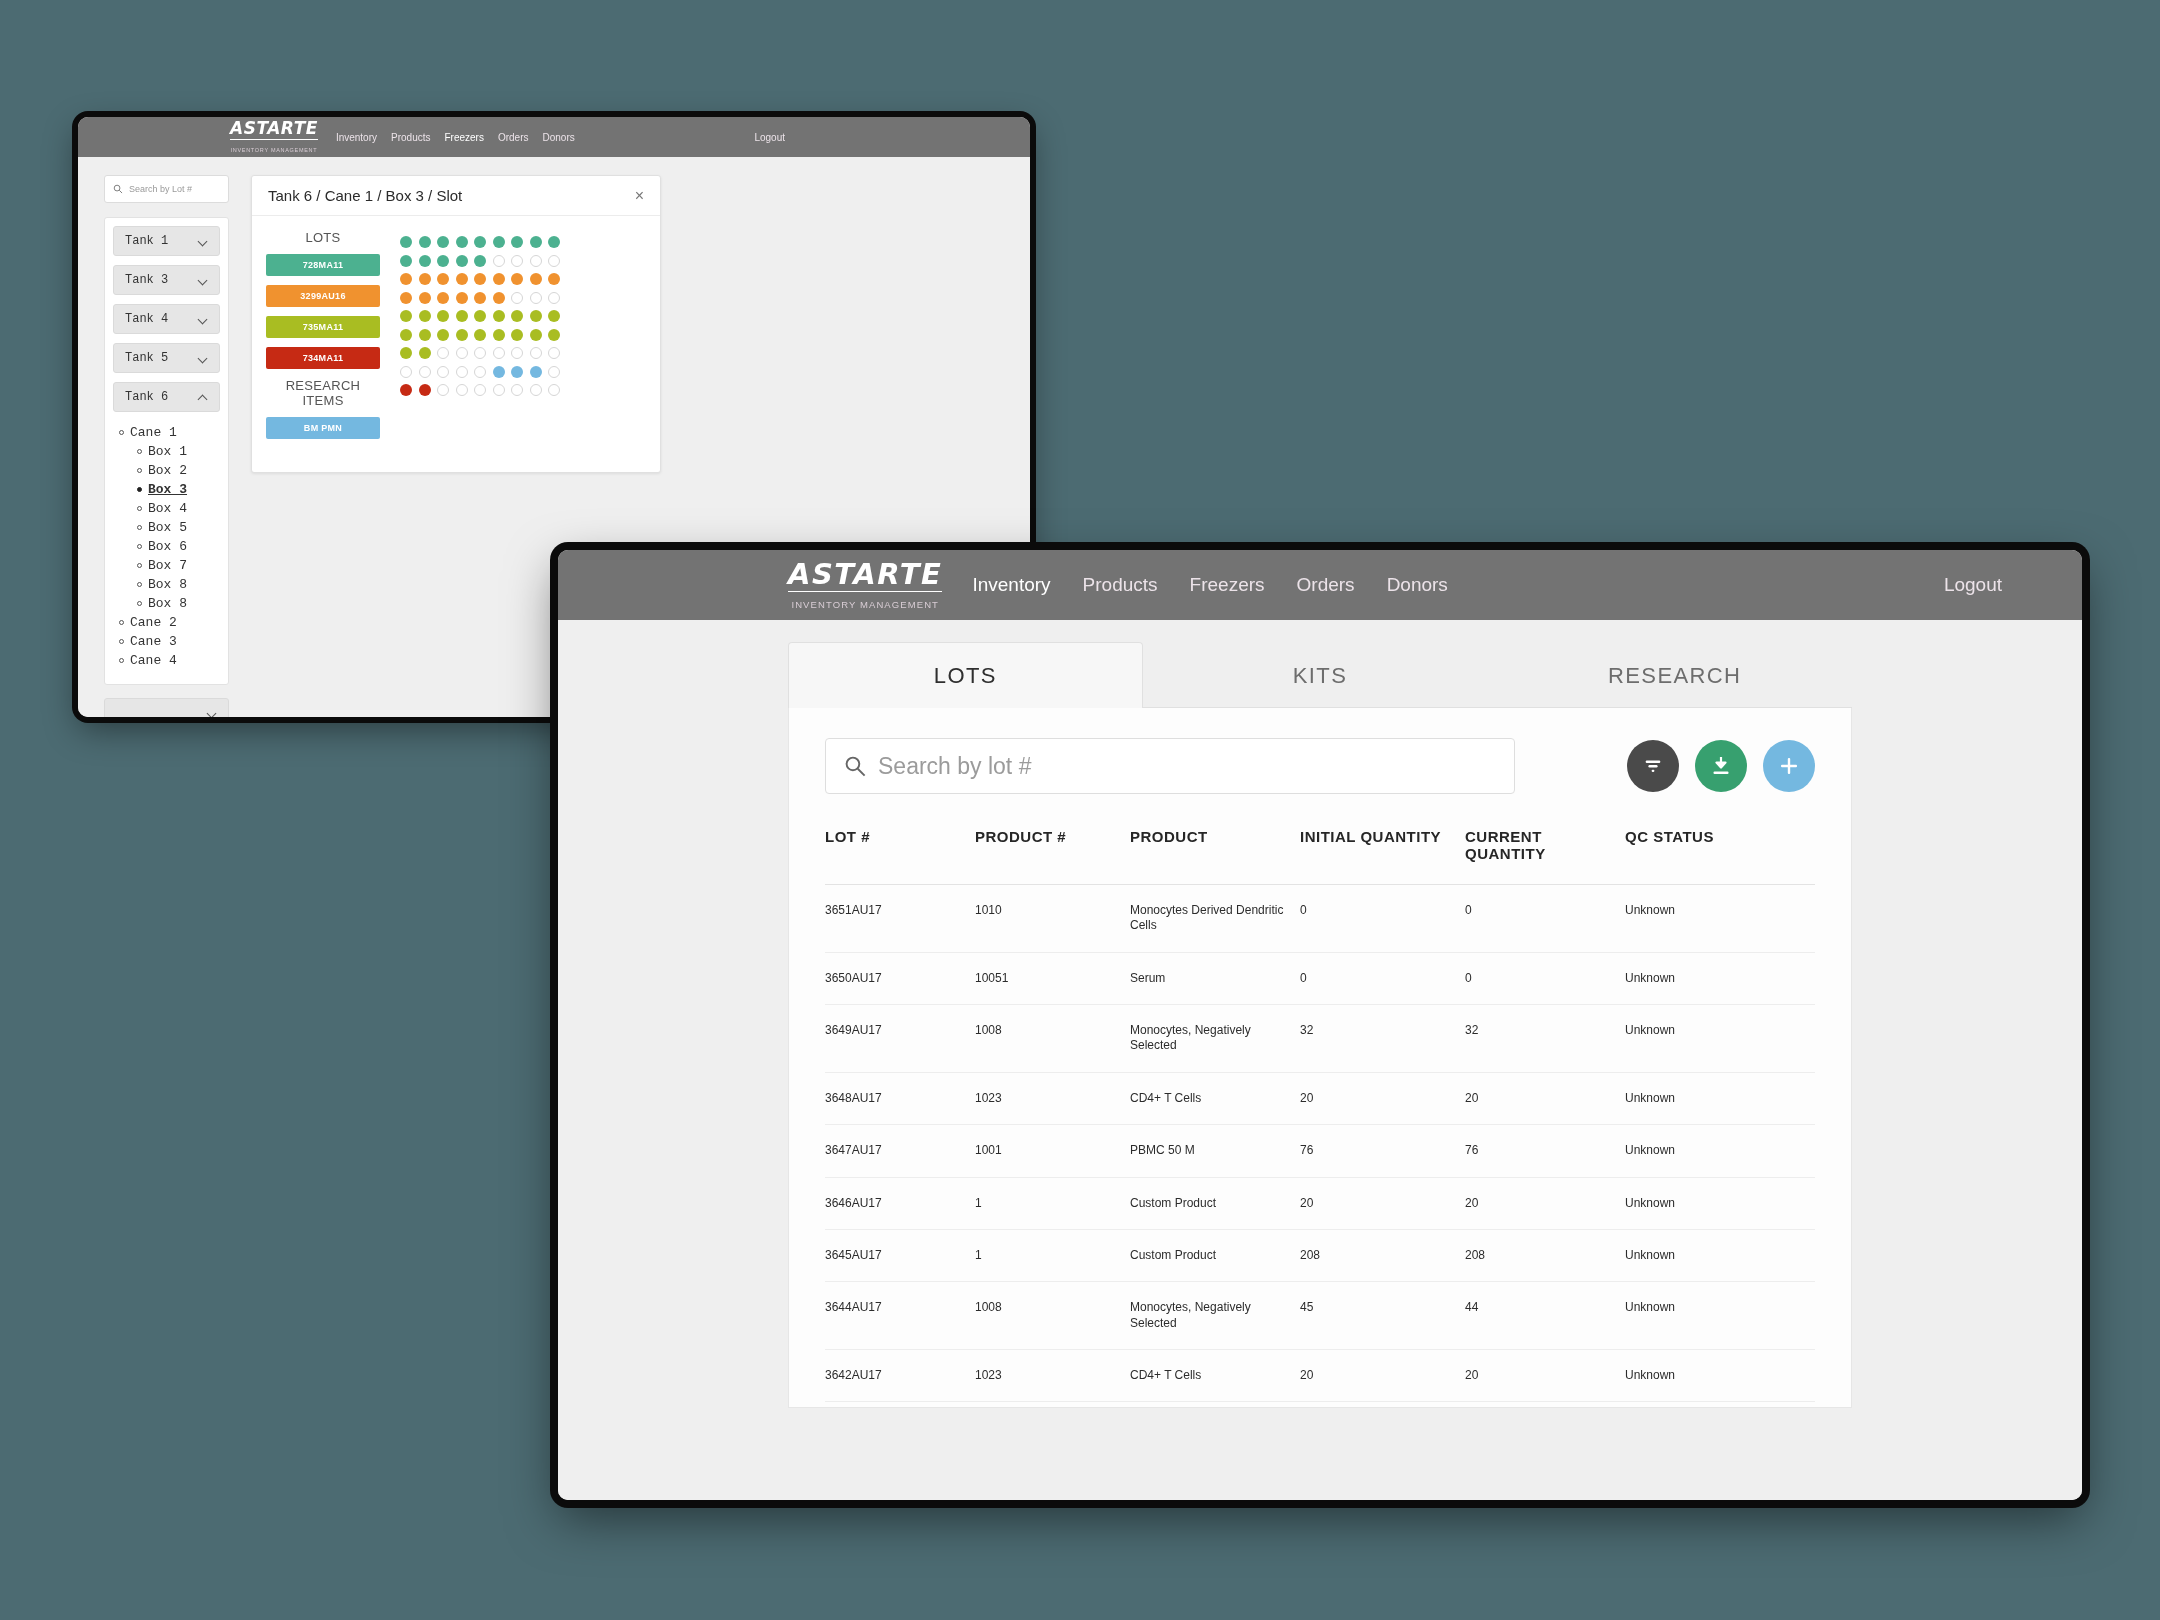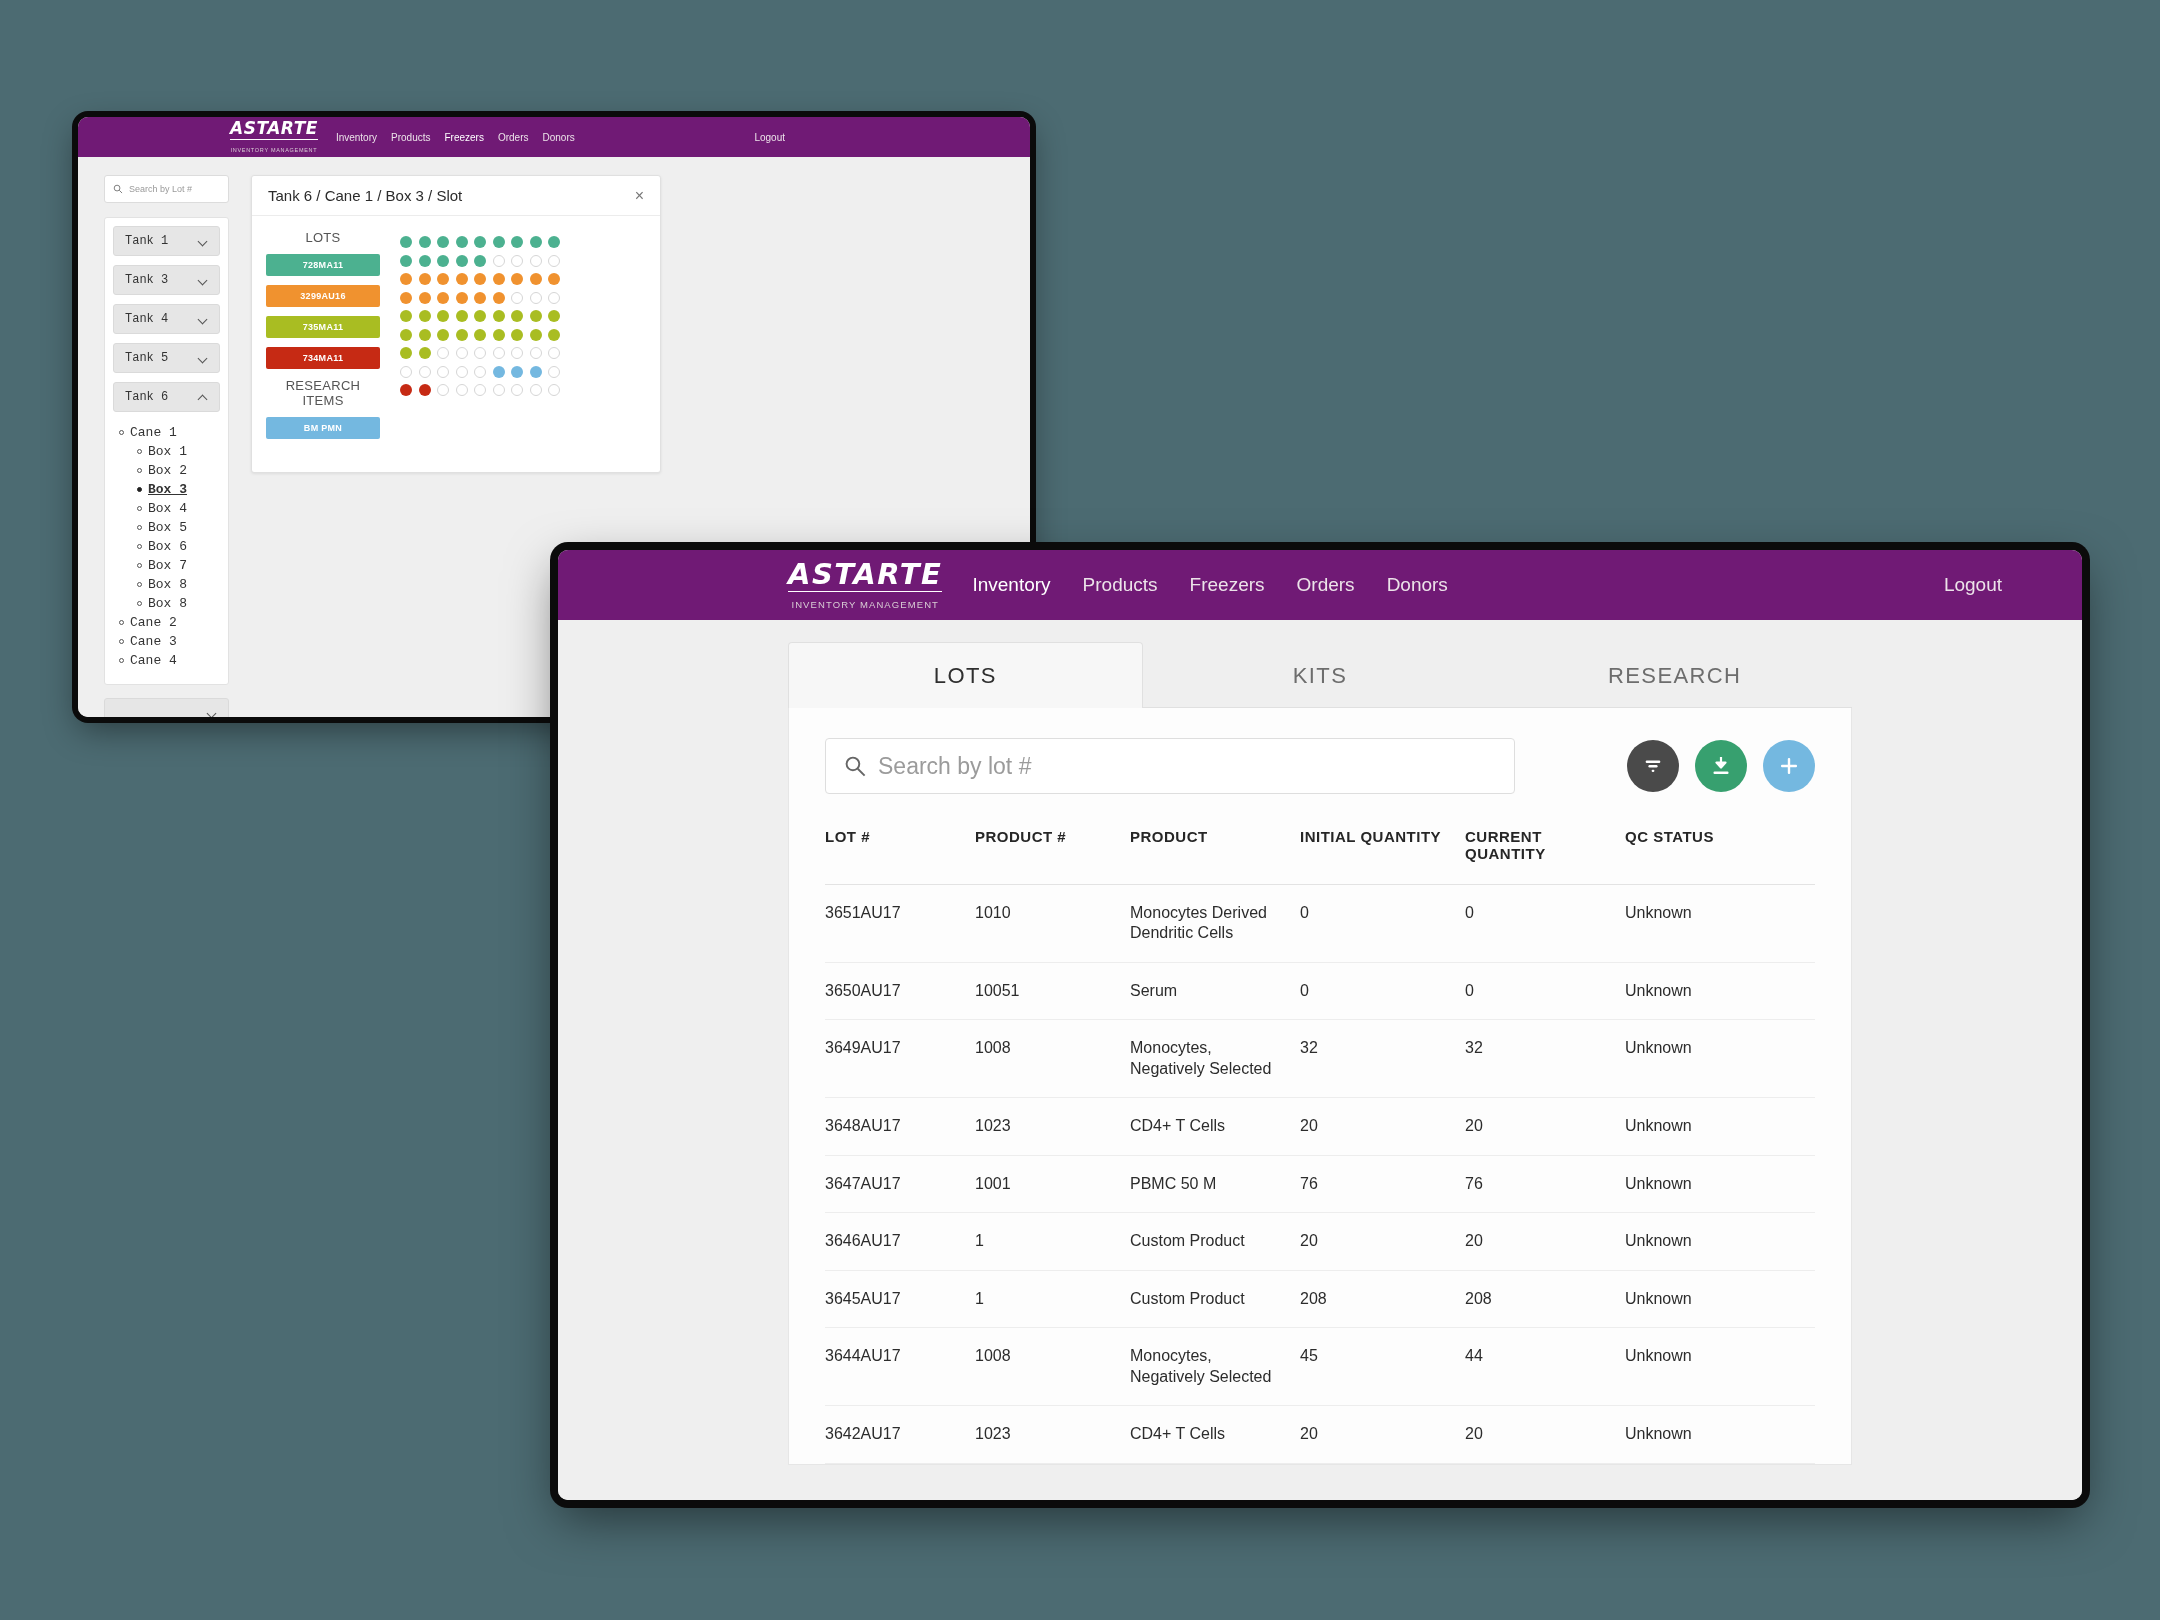--- a/index.html
+++ b/index.html
@@ -23,21 +23,21 @@
     border-radius: 10px;
   }
   .window.front {
     left: 558px; top: 550px; width: 1524px; height: 950px;
     box-shadow: 0 0 0 8px #0b0b0b, 0 18px 50px rgba(0,0,0,0.5);
     border-radius: 10px;
   }
 
   
   .navbar {
-    background: #701a75;
+    background: #737373;
     display: flex;
     align-items: center;
     position: relative;
   }
   .back .navbar { height: 40px; padding: 0 0 0 0; }
   .front .navbar { height: 70px; }
 
   .brand { display: flex; flex-direction: column; align-items: center; }
   .back .brand { margin-left: 152px; }
   .front .brand { margin-left: 230px; }
@@ -281,21 +281,21 @@
     text-align: left;
     font-size: 15px;
     letter-spacing: 0.5px;
     color: #262626;
     font-weight: bold;
     padding: 0 10px 22px 0;
     vertical-align: top;
     border-bottom: 1px solid #e3e3e3;
   }
   table.lots td {
-    font-size: 16px;
+    font-size: 12px;
     color: #2c2c2c;
     padding: 18px 10px 18px 0;
     vertical-align: top;
     border-bottom: 1px solid #ededed;
     line-height: 1.28;
   }
   table.lots th:nth-child(1), table.lots td:nth-child(1) { width: 150px; }
   table.lots th:nth-child(2), table.lots td:nth-child(2) { width: 155px; }
   table.lots th:nth-child(3), table.lots td:nth-child(3) { width: 170px; }
   table.lots th:nth-child(4), table.lots td:nth-child(4) { width: 165px; }

